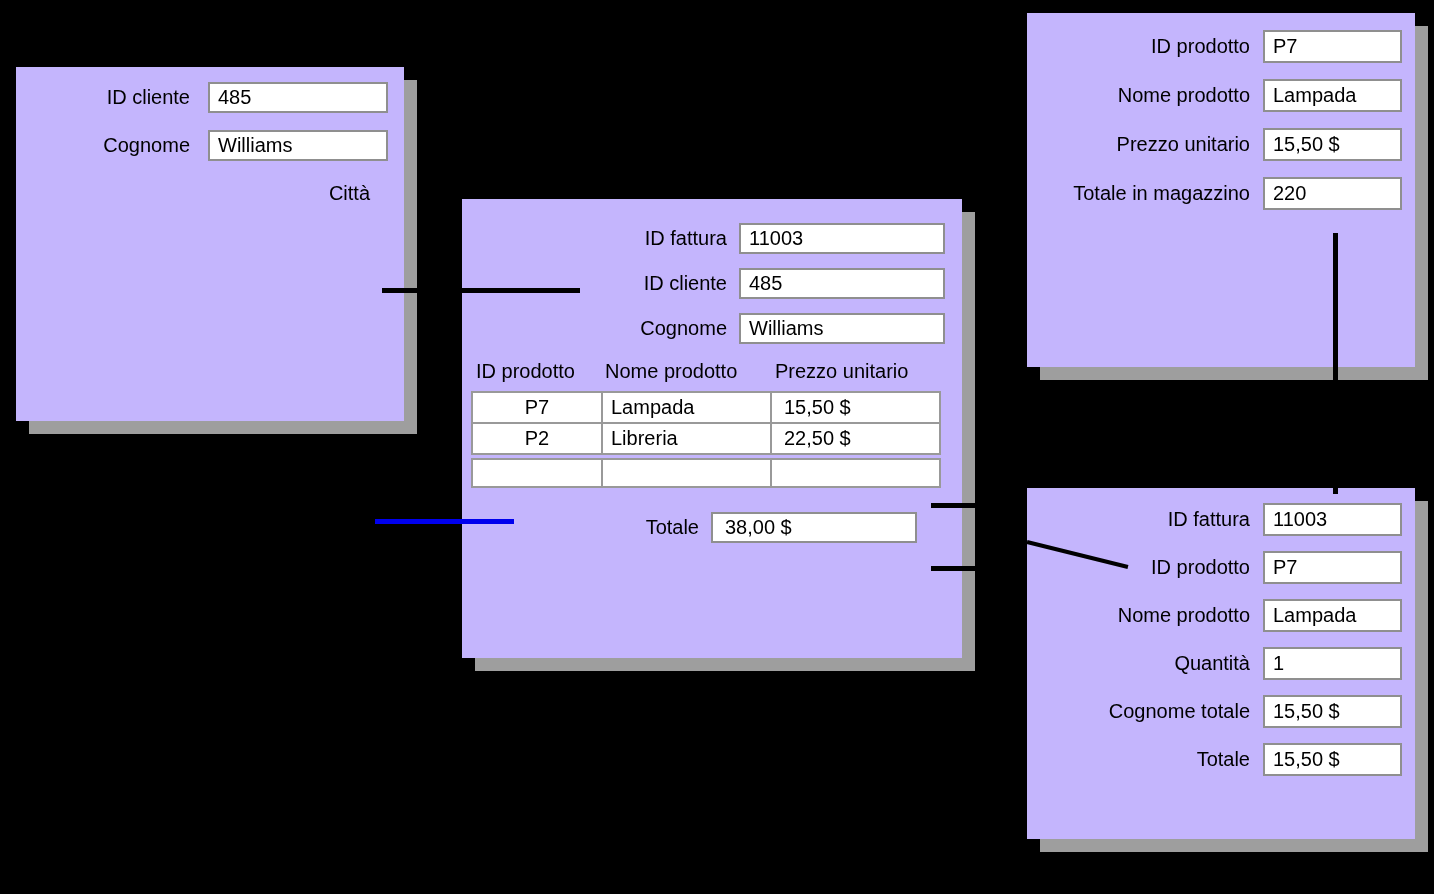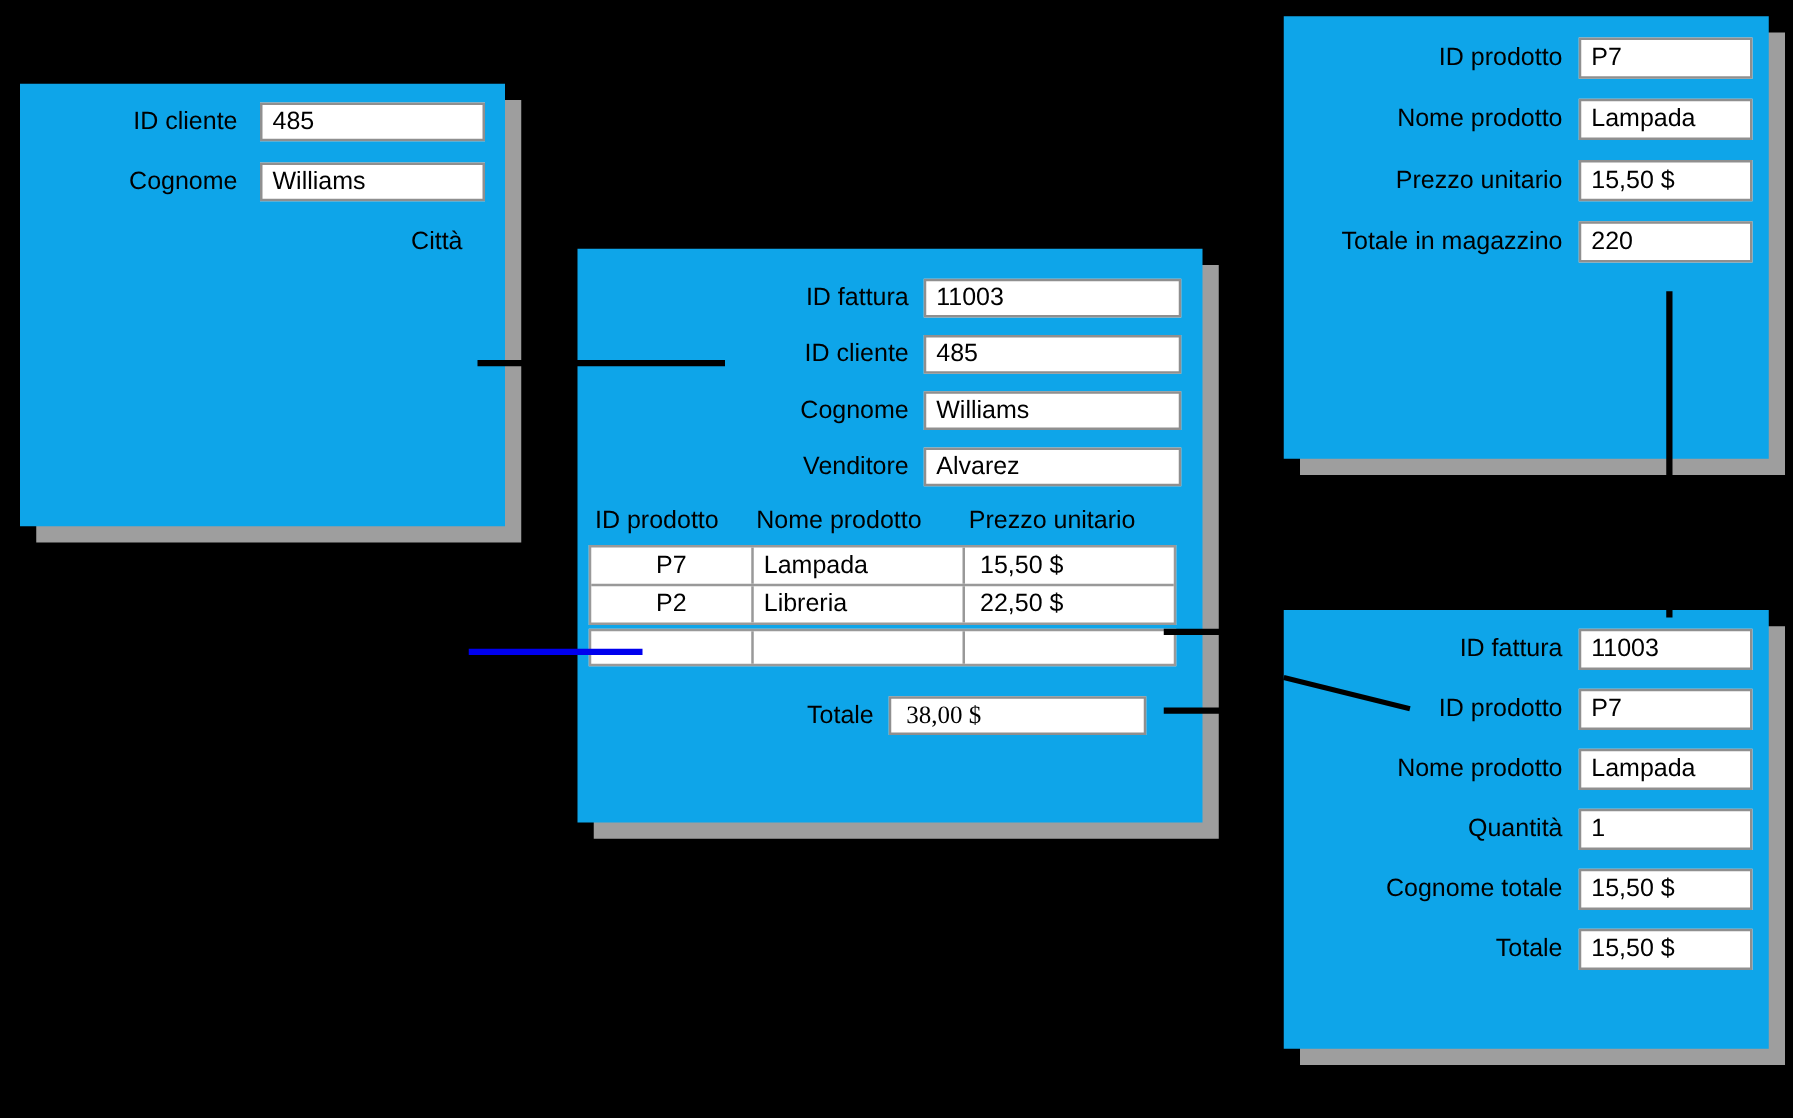--- a/index.html
+++ b/index.html
@@ -6,21 +6,21 @@
   #canvas{
     position:relative;
     width:1434px;height:894px;
     background:#000;
     font-family:"Liberation Sans", sans-serif;
     color:#000;
     overflow:hidden;
   }
   .card{
     position:absolute;
-    background:#0ea5e9;
+    background:#c4b5fd;
     box-shadow:13px 13px 0 #9e9e9e;
     box-sizing:border-box;
   }
   .frow{
     display:flex;
     align-items:center;
     justify-content:flex-end;
   }
   .flabel{
     font-size:20px;
@@ -77,21 +77,21 @@
     overflow:hidden;white-space:nowrap;
   }
   .tc.c1{width:130px;border-right:2px solid #999;justify-content:center;}
   .tc.c2{width:169px;border-right:2px solid #999;padding-left:8px;}
   .tc.c3{width:167px;padding-left:12px;}
   .total-row{
     display:flex;align-items:center;justify-content:flex-end;
     margin-top:24px;padding-right:28px;
   }
   .total-row .flabel{margin-right:22px;}
-  .total-row .vbox{width:116px;height:30px;padding-left:12px;font-family:Liberation Serif, serif;}
+  .total-row .vbox{width:116px;height:30px;padding-left:12px;}
   
   #product-card{left:1027px;top:13px;width:388px;height:354px;padding:17px 13px 0 0;}
   #product-card .frow{height:33px;margin-bottom:16px;}
   #product-card .flabel{margin-right:13px;}
   #product-card .vbox{width:139px;height:33px;}
   
   #invoice-line-card{left:1027px;top:488px;width:388px;height:351px;padding:15px 13px 0 0;}
   #invoice-line-card .frow{height:33px;margin-bottom:15px;}
   #invoice-line-card .flabel{margin-right:13px;}
   #invoice-line-card .vbox{width:139px;height:33px;}
@@ -132,24 +132,20 @@
       <span class="flabel">ID fattura</span>
       <div class="vbox">11003</div>
     </div>
     <div class="frow">
       <span class="flabel">ID cliente</span>
       <div class="vbox">485</div>
     </div>
     <div class="frow">
       <span class="flabel">Cognome</span>
       <div class="vbox">Williams</div>
-    </div>
-    <div class="frow">
-      <span class="flabel">Venditore</span>
-      <div class="vbox">Alvarez</div>
     </div>
 
     <div class="thead">
       <span class="h1">ID prodotto</span>
       <span class="h2">Nome prodotto</span>
       <span class="h3">Prezzo unitario</span>
     </div>
 
     <div class="tbl tbl-main">
       <div class="trow first">

